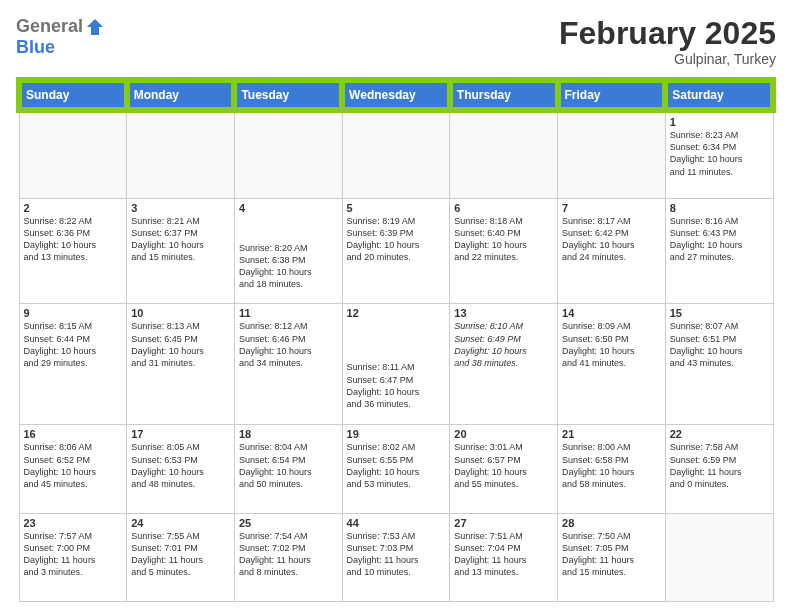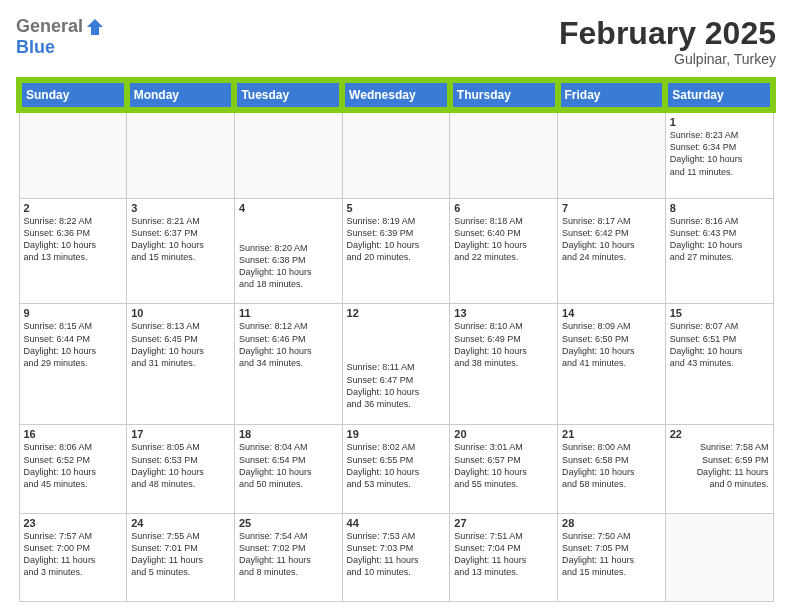--- a/index.html
+++ b/index.html
@@ -221,21 +221,21 @@
           </td>
           <td>
             <span class="day-number">12</span>
             <div class="day-info" style="white-space: pre-line; margin-top: 42px;">Sunrise: 8:11 AM
 Sunset: 6:47 PM
 Daylight: 10 hours
 and 36 minutes.</div>
           </td>
           <td>
             <span class="day-number">13</span>
-            <div class="day-info" style="white-space: pre-line;">Sunrise: 8:10 AM
+            <div class="day-info" style="white-space: pre-line; font-style: italic;">Sunrise: 8:10 AM
 Sunset: 6:49 PM
 Daylight: 10 hours
 and 38 minutes.</div>
           </td>
           <td>
             <span class="day-number">14</span>
             <div class="day-info" style="white-space: pre-line;">Sunrise: 8:09 AM
 Sunset: 6:50 PM
 Daylight: 10 hours
 and 41 minutes.</div>
@@ -286,21 +286,21 @@
           </td>
           <td>
             <span class="day-number">21</span>
             <div class="day-info" style="white-space: pre-line;">Sunrise: 8:00 AM
 Sunset: 6:58 PM
 Daylight: 10 hours
 and 58 minutes.</div>
           </td>
           <td>
             <span class="day-number">22</span>
-            <div class="day-info" style="white-space: pre-line; text-align: right;">Sunrise: 7:58 AM
+            <div class="day-info" style="white-space: pre-line;">Sunrise: 7:58 AM
 Sunset: 6:59 PM
 Daylight: 11 hours
 and 0 minutes.</div>
           </td>
         </tr>
         <tr>
           <td>
             <span class="day-number">23</span>
             <div class="day-info" style="white-space: pre-line;">Sunrise: 7:57 AM
 Sunset: 7:00 PM

